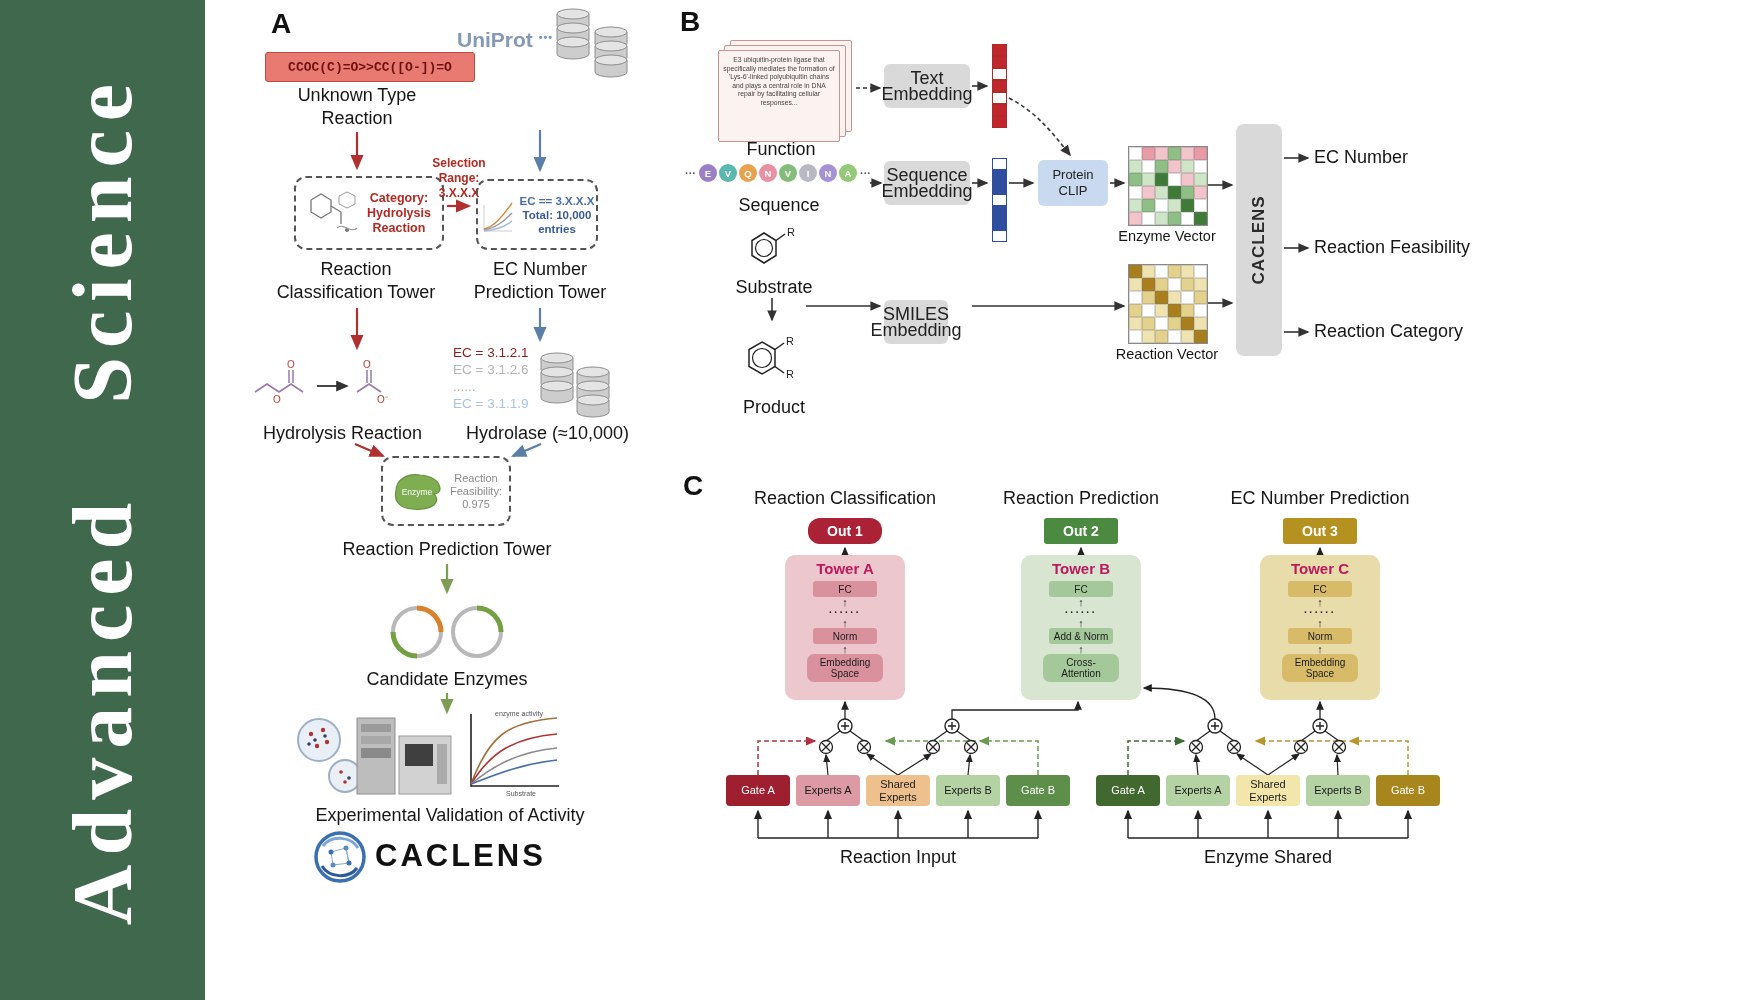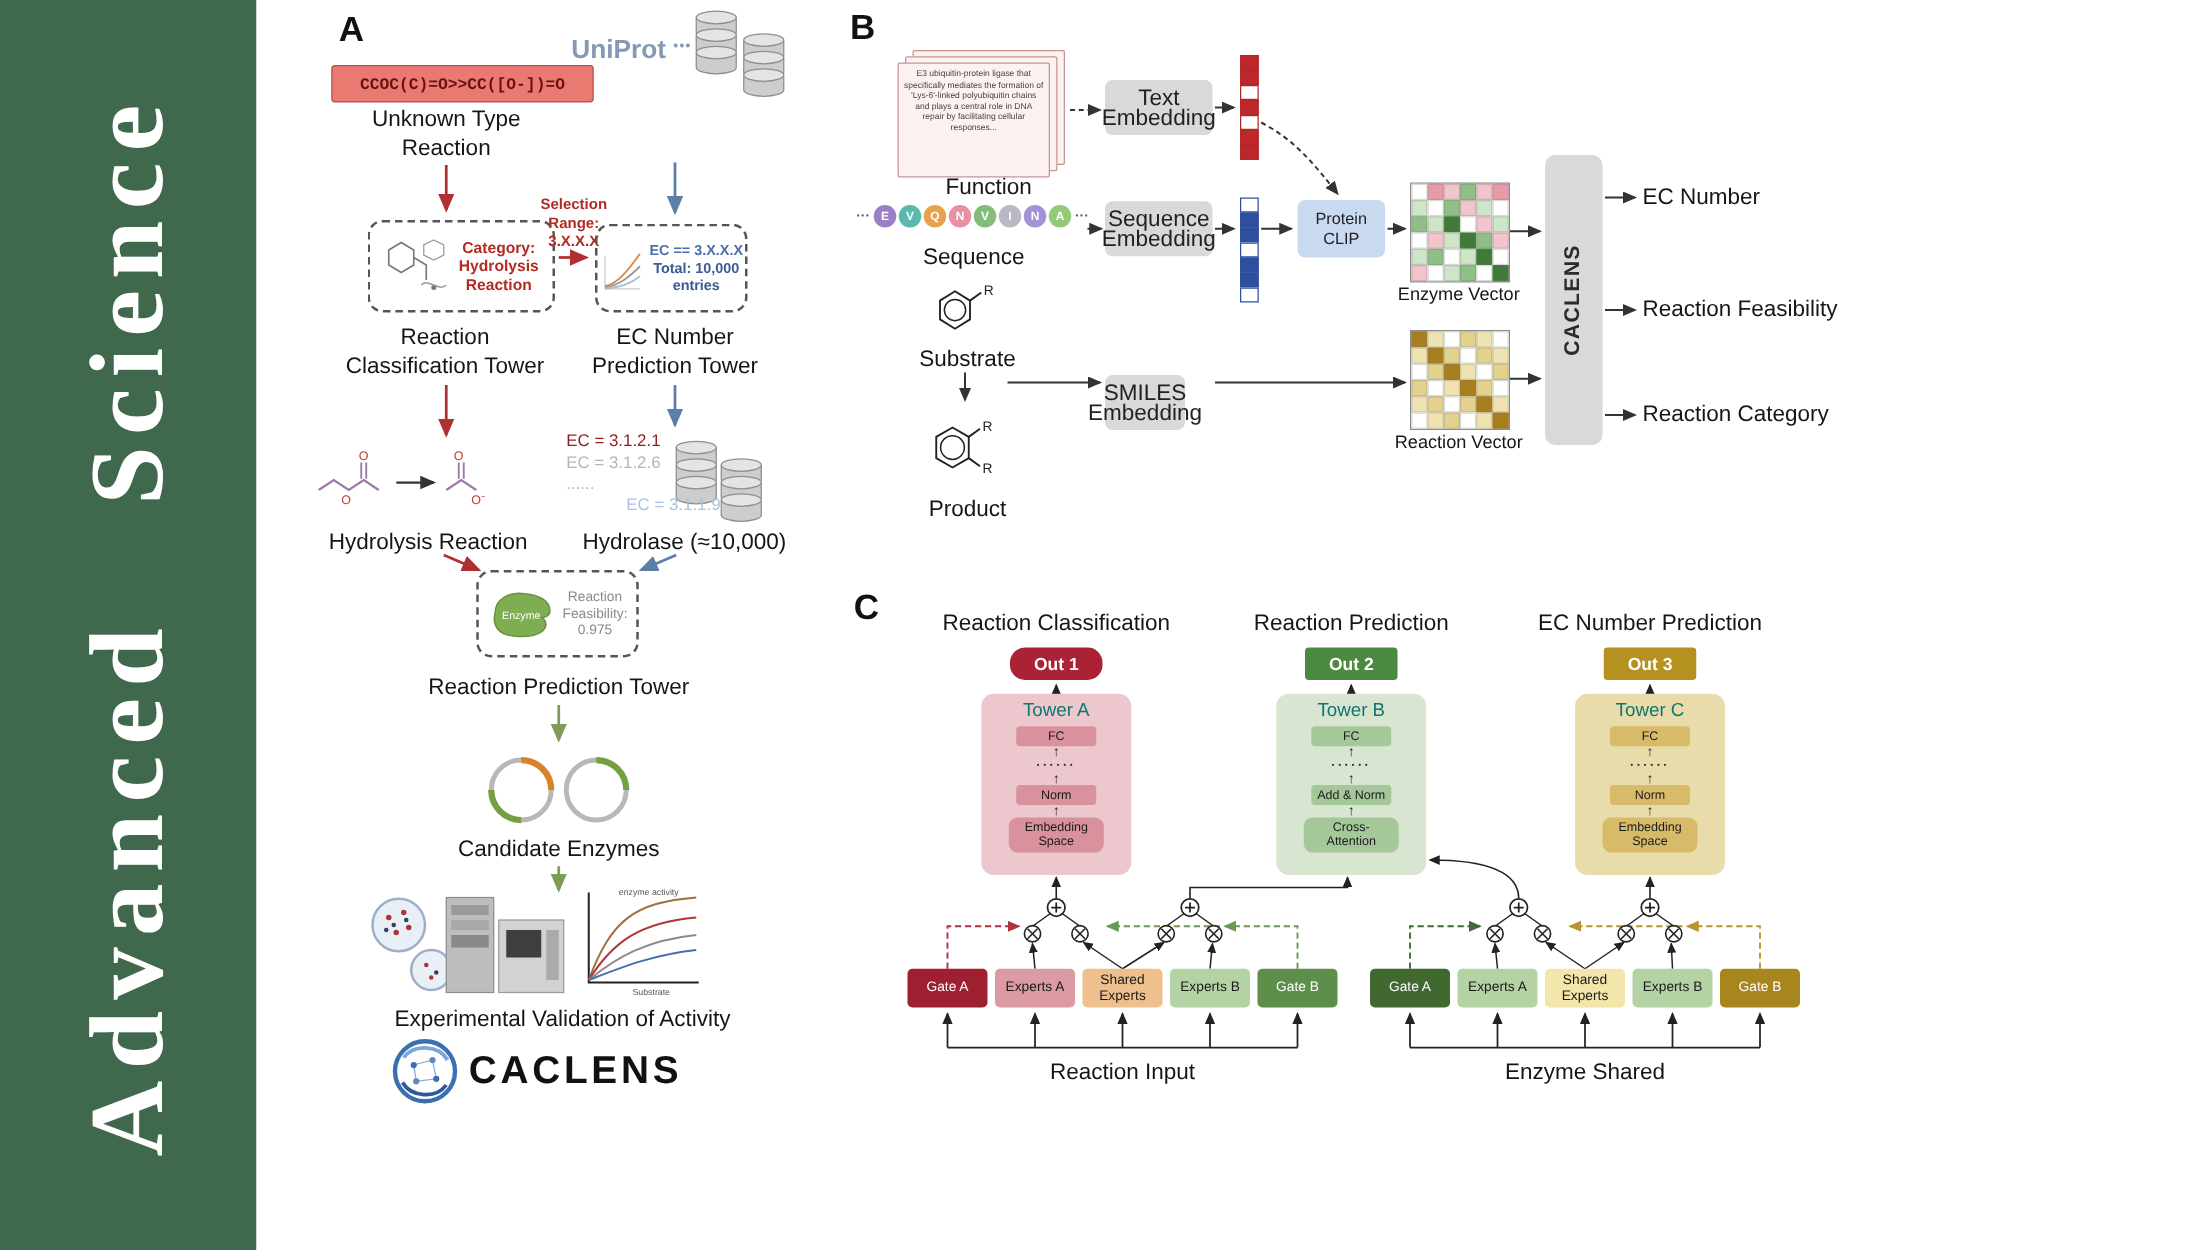--- a/index.html
+++ b/index.html
@@ -49,21 +49,21 @@
   .grid6 div{box-sizing:border-box;border:1px solid rgba(120,120,120,.28)}
   .veclbl{position:absolute;text-align:center;font-size:14.5px;color:#161616}
   .caclens-block{position:absolute;background:#d9d9d9;border-radius:8px;display:flex;
                  align-items:center;justify-content:center}
   .caclens-block span{transform:rotate(-90deg);white-space:nowrap;font-size:17px;font-weight:600;
                       letter-spacing:1px;color:#2a2a2a}
   .outbox{position:absolute;width:74px;height:26px;border-radius:3px;color:#fff;font-weight:bold;
           font-size:14px;display:flex;align-items:center;justify-content:center}
   .tower{position:absolute;width:120px;height:145px;border-radius:10px;display:flex;
          flex-direction:column;align-items:center}
-  .t-title{font-size:15px;font-weight:normal;margin-top:5px;color:#0f766e}
+  .t-title{font-size:15px;font-weight:bold;margin-top:5px;color:#be185d}
   .tbox{border-radius:3px;font-size:10px;display:flex;align-items:center;justify-content:center;
         color:#1a1a1a;text-align:center;white-space:pre-line;line-height:11px}
   .tbot{border-radius:7px}
   .up{font-size:11px;line-height:10px;color:#222}
   .tdots{font-size:10px;font-weight:bold;letter-spacing:2px;line-height:9px;margin:1px 0;color:#222}
   .ebox{position:absolute;width:64px;height:31px;border-radius:4px;font-size:11px;line-height:12.5px;
         display:flex;align-items:center;justify-content:center;text-align:center;white-space:pre-line}
   svg{position:absolute;left:0;top:0}
 </style>
 </head>
@@ -224,21 +224,21 @@
     <div class="lbl" style="left:41px;top:258px;width:220px">Reaction
 Classification Tower</div>
     <div class="lbl" style="left:235px;top:258px;width:200px">EC Number
 Prediction Tower</div>
     <div class="lbl" style="left:35px;top:422px;width:205px">Hydrolysis Reaction</div>
 
     <div class="eclist" style="left:248px;top:344px">
       <span style="color: rgb(143, 29, 29);">EC = 3.1.2.1</span>
       <span style="color: rgb(181, 181, 181);">EC = 3.1.2.6</span>
       <span style="color: rgb(181, 181, 181);">......</span>
-      <span style="color: rgb(169, 196, 224); margin-left: 48px;">EC = 3.1.1.9</span>
+      <span style="color: rgb(169, 196, 224);">EC = 3.1.1.9</span>
     </div>
     <div class="lbl" style="left:240px;top:422px;width:205px">Hydrolase (≈10,000)</div>
 
     <div class="dashedbox" style="left:176px;top:456px;width:130px;height:70px">
       <svg width="56" height="48" style="position:static">
         <path d="M6,24 C6,12 18,6 30,8 C42,9 50,14 50,22 C50,25 47,27 44,27 C47,30 48,34 44,38 C36,44 14,44 8,36 C5,32 5,28 6,24 Z" fill="#7fae52" stroke="#69913f" stroke-width="1.2"></path>
         <text x="27" y="28" text-anchor="middle" fill="#fff" font-size="8.5">Enzyme</text>
       </svg>
       <div class="graytext">Reaction
 Feasibility:
@@ -291,21 +291,21 @@
       </g>
     </svg>
 
     <div class="plabel" style="left:0;top:6px">B</div>
 
     <div class="cardstack" style="left:38px;top:40px;width:136px;height:104px">
       <div class="card" style="left:12px;top:0"></div>
       <div class="card" style="left:6px;top:5px"></div>
       <div class="card card-front" style="left:0;top:10px">E3 ubiquitin-protein ligase that specifically mediates the formation of 'Lys-6'-linked polyubiquitin chains and plays a central role in DNA repair by facilitating cellular responses...</div>
     </div>
-    <div class="lbl" style="left:51px;top:138px;width:120px">Function</div>
+    <div class="lbl" style="left:41px;top:138px;width:120px">Function</div>
 
     <div class="seq" style="left:4px;top:164px">
       <span class="seq-dots">···</span>
       <span style="display:flex;gap:2px">
           <div class="seq-circle" style="background: rgb(155, 127, 196);">E</div>
           <div class="seq-circle" style="background: rgb(90, 184, 174);">V</div>
           <div class="seq-circle" style="background: rgb(232, 162, 78);">Q</div>
           <div class="seq-circle" style="background: rgb(232, 144, 164);">N</div>
           <div class="seq-circle" style="background: rgb(132, 189, 122);">V</div>
           <div class="seq-circle" style="background: rgb(185, 185, 196);">I</div>

